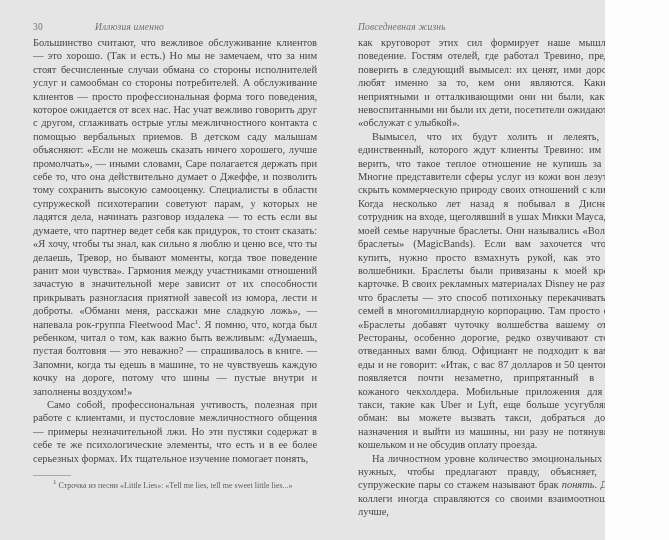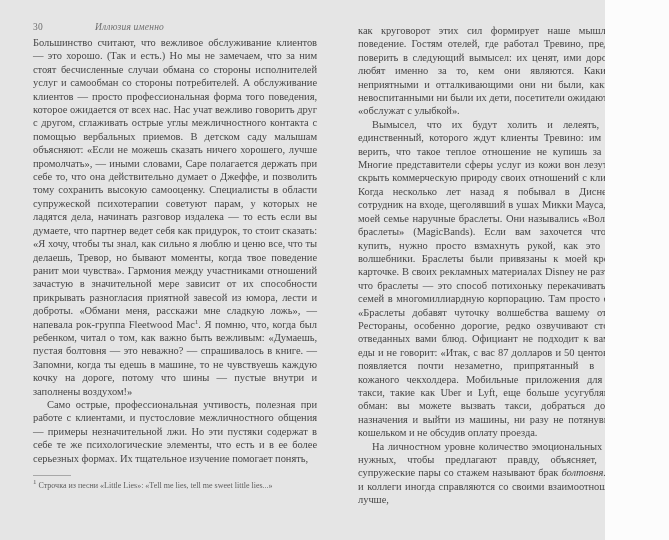--- a/index.html
+++ b/index.html
@@ -56,47 +56,52 @@
   .footnote-rule {
     width: 38px;
     border-top: 1px solid #a8a8a8;
     margin: 10px 0 5px 0;
   }
   .footnote {
     font-size: 8px;
     line-height: 10px;
     color: #5c5c5c;
     text-align: left;
+    margin-left: 20px;
   }
 </style>
 </head>
 <body>
 
 <div class="spread">
 
   <div class="page left">
     <div class="running-head">
       <span class="pagenum">30</span>
       <span class="head-title">Иллюзия именно</span>
     </div>
 
     <div class="body">
       <p class="para"><span>Большинство считают, что вежливое обслуживание клиентов — это хорошо. (Так и есть.) Но мы не замечаем, что за ним стоят бесчисленные случаи обмана со стороны исполнителей услуг и самообман со стороны потребителей. А обслуживание клиентов — просто профессиональная форма того поведения, которое ожидается от всех нас. Нас учат вежливо говорить друг с другом, сглаживать острые углы межличностного контакта с помощью вербальных приемов. В детском саду малышам объясняют: «Если не можешь сказать ничего хорошего, лучше промолчать», — иными словами, Саре полагается держать при себе то, что она действительно думает о Джеффе, и позволить тому сохранить высокую самооценку. Специалисты в области супружеской психотерапии советуют парам, у которых не ладятся дела, начинать разговор издалека — то есть если вы думаете, что партнер ведет себя как придурок, то стоит сказать: «Я хочу, чтобы ты знал, как сильно я люблю и ценю все, что ты делаешь, Тревор, но бывают моменты, когда твое поведение ранит мои чувства». Гармония между участниками отношений зачастую в значительной мере зависит от их способности прикрывать разногласия приятной завесой из юмора, лести и доброты. «Обмани меня, расскажи мне сладкую ложь», — напевала рок-группа Fleetwood Mac</span><sup class="fn-ref">1</sup><span>. Я помню, что, когда был ребенком, читал о том, как важно быть вежливым: «Думаешь, пустая болтовня — это неважно? — спрашивалось в книге. — Запомни, когда ты едешь в машине, то не чувствуешь каждую кочку на дороге, потому что шины — пустые внутри и заполнены воздухом!»</span></p>
-      <p class="para indent"><span>Само острые, профессиональная учтивость, полезная при работе с клиентами, и пустословие межличностного общения — примеры незначительной лжи. Но эти пустяки содержат в себе те же психологические элементы, что есть и в ее более серьезных формах. Их тщательное изучение помогает понять,</span></p>
+      <p class="para indent"><span>Само собой, профессиональная учтивость, полезная при работе с клиентами, и пустословие межличностного общения — примеры незначительной лжи. Но эти пустяки содержат в себе те же психологические элементы, что есть и в ее более серьезных формах. Их тщательное изучение помогает понять,</span></p>
     </div>
 
     <div class="footnote-rule"></div>
     <div class="footnote">
       <sup class="fn-marker">1</sup>
       <span>Строчка из песни «Little Lies»: «Tell me lies, tell me sweet little lies...»</span>
     </div>
   </div>
 
   <div class="page right">
+    <div class="running-head">
+      <span class="head-title">Повседневная жизнь</span>
+      <span class="pagenum">31</span>
+    </div>
 
     <div class="body">
       <p class="para"><span>как круговорот этих сил формирует наше мышление и поведение. Гостям отелей, где работал Тревино, предлагают поверить в следующий вымысел: их ценят, ими дорожат, их любят именно за то, кем они являются. Какими бы неприятными и отталкивающими они ни были, какими бы невоспитанными ни были их дети, посетители ожидают, что их «обслужат с улыбкой».</span></p>
       <p class="para indent"><span>Вымысел, что их будут холить и лелеять, — не единственный, которого ждут клиенты Тревино: им хочется верить, что такое теплое отношение не купишь за деньги. Многие представители сферы услуг из кожи вон лезут, чтобы скрыть коммерческую природу своих отношений с клиентами. Когда несколько лет назад я побывал в Диснейленде, сотрудник на входе, щеголявший в ушах Микки Мауса, вручил моей семье наручные браслеты. Они назывались «Волшебные браслеты» (MagicBands). Если вам захочется что-нибудь купить, нужно просто взмахнуть рукой, как это делают волшебники. Браслеты были привязаны к моей кредитной карточке. В своих рекламных материалах Disney не разъясняет, что браслеты — это способ потихоньку перекачивать деньги семей в многомиллиардную корпорацию. Там просто сказано: «Браслеты добавят чуточку волшебства вашему отпуску». Рестораны, особенно дорогие, редко озвучивают стоимость отведанных вами блюд. Официант не подходит к вам после еды и не говорит: «Итак, с вас 87 долларов и 50 центов». Счет появляется почти незаметно, припрятанный в глубине кожаного чекхолдера. Мобильные приложения для поиска такси, такие как Uber и Lyft, еще больше усугубляют этот обман: вы можете вызвать такси, добраться до места назначения и выйти из машины, ни разу не потянувшись за кошельком и не обсудив оплату проезда.</span></p>
-      <p class="para indent"><span>На личностном уровне количество эмоциональных усилий, нужных, чтобы предлагают правду, объясняет, почему супружеские пары со стажем называют брак </span><i>болтовня</i><span>. Друзья и коллеги иногда справляются со своими взаимоотношениями лучше,</span></p>
+      <p class="para indent"><span>На личностном уровне количество эмоциональных усилий, нужных, чтобы предлагают правду, объясняет, почему супружеские пары со стажем называют брак </span><i>понять</i><span>. Друзья и коллеги иногда справляются со своими взаимоотношениями лучше,</span></p>
     </div>
   </div>
 
 </div>
 
 </body></html>

